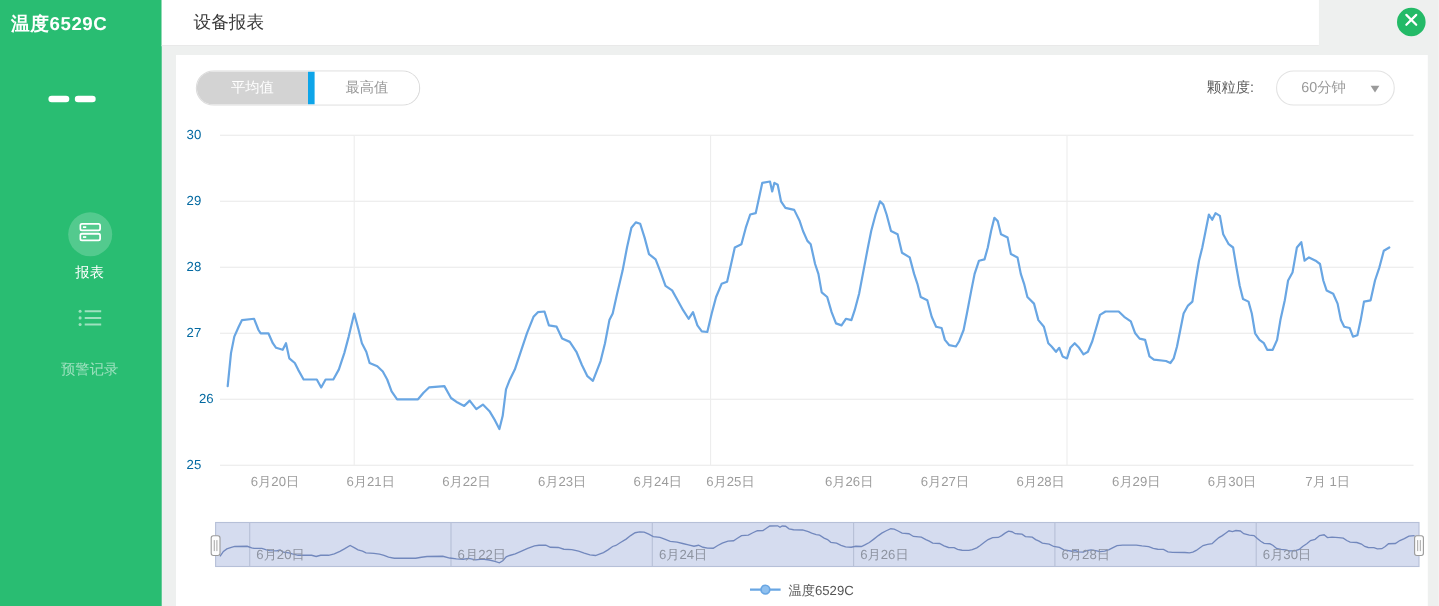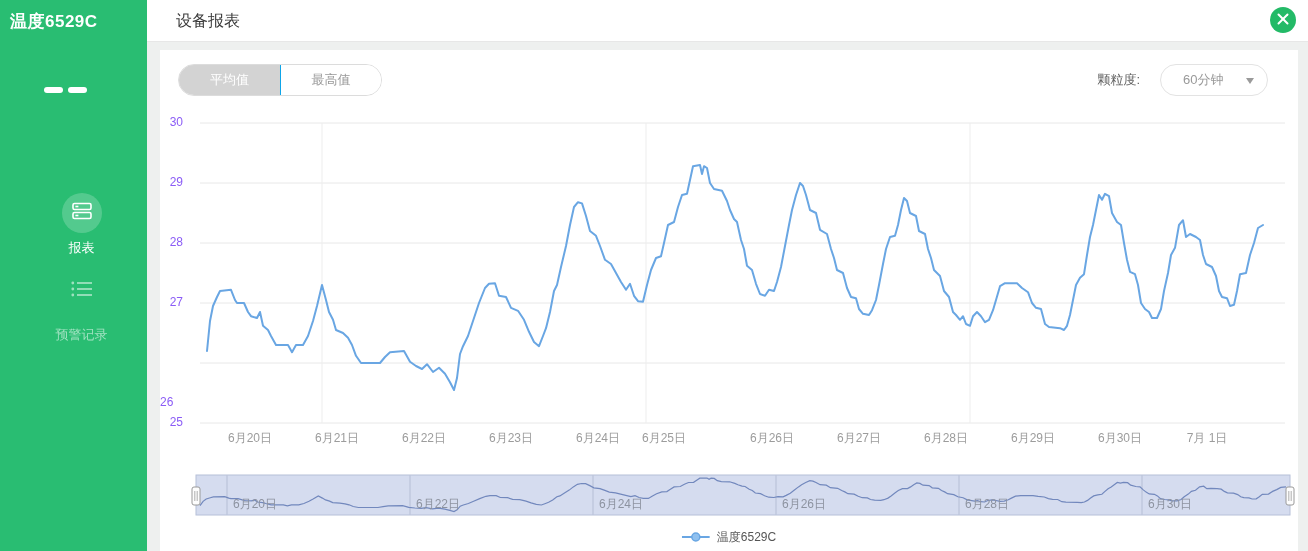--- a/index.html
+++ b/index.html
@@ -12,49 +12,49 @@
   .sidebar-title { position:absolute; left:10px; top:10px; color:#fff; font-size:17px; font-weight:bold; letter-spacing:0.5px; }
   .dashes { position:absolute; left:44px; top:87px; display:flex; gap:5px; }
   .dashes i { display:block; width:19px; height:6px; background:#fff; border-radius:3px; }
   .nav-item { position:absolute; left:0; width:147px; text-align:center; cursor:pointer;padding-left:16px; }
   .nav-item .icon-circle { width:40px; height:40px; border-radius:50%; background:rgba(255,255,255,0.2);
       margin:0 auto; display:flex; align-items:center; justify-content:center; }
   .nav-item .nav-label { margin-top:6px; font-size:13px; color:#fff; }
   .nav-item.inactive .nav-label { color:rgba(255,255,255,0.55);margin-top:24px; }
 
   
-  .header { position:absolute; left:147px; top:0; width:1161px; height:42px; background:#fff; border-bottom:1px solid #e7e7e7; }
+  .header { position:absolute; left:147px; top:0; width:1052px; height:42px; background:#fff; border-bottom:1px solid #e7e7e7; }
   .header-title { position:absolute; left:29px; top:0; line-height:42px; font-size:16px; color:#3a3a3a; }
   .close-btn { position:absolute; left:1123px; top:7px; width:26px; height:26px; border-radius:50%;
       background:#23ba67; display:flex; align-items:center; justify-content:center; cursor:pointer; }
 
   
   .card { position:absolute; left:160px; top:50px; width:1138px; height:501px; background:#fff; }
 
   
   .tab-group { position:absolute; left:18px; top:14px; height:32px; display:flex;
       border:1px solid #dcdcdc; border-radius:16px; overflow:hidden; background:#fff; }
   .tab { width:101px; height:30px; line-height:30px; text-align:center; font-size:13px; color:#999;
       background:#fff; cursor:pointer; }
-  .tab + .tab { border-left:1px solid #0ea5e9; }
+  .tab + .tab { border-left:6px solid #0ea5e9; }
   .tab.selected { background:#d3d3d3; color:#fff; }
 
   
   .granularity { position:absolute; right:30px; top:14px; display:flex; align-items:center; gap:20px; }
   .gran-label { font-size:13px; color:#5f5f5f; }
   .gran-select { position:relative; width:108px; height:32px; border:1px solid #e3e3e3; border-radius:16px;
       background:#fff; cursor:pointer; }
   .gran-value { position:absolute; left:22px; top:0; line-height:30px; font-size:13px; color:#999; }
   .caret { position:absolute; right:13px; top:13px; width:0; height:0;
       border-left:4px solid transparent; border-right:4px solid transparent; border-top:6px solid #9a9a9a; }
 
   
   .chart-layer { position:absolute; left:0; top:0; width:1138px; height:501px; }
   .chart-layer svg { position:absolute; left:0; top:0; }
-  .axis-label { position:absolute; font-size:12px; color:#8b5cf6; white-space:nowrap; }
+  .axis-label { position:absolute; font-size:12px; color:#0369a1; white-space:nowrap; }
   .x-lab { color:#9c9c9c; }
   .slider-lab { color:#8d93a0; }
 
   .slider-hit { position:absolute; left:36px; top:425px; width:1094px; height:40px; cursor:pointer; }
   .handle-hit { position:absolute; top:437px; width:8px; height:18px; cursor:ew-resize; }
 
   
   .legend { position:absolute; left:50%; transform:translateX(-50%); top:478px;
       display:flex; align-items:center; gap:7px; cursor:pointer; }
   .legend-text { font-size:12px; color:#555; }
@@ -154,21 +154,21 @@
         <line x1="197.2" x2="197.2" y1="491" y2="501" stroke="#9a9a9a" stroke-width="0.8"></line>
         <rect x="1286" y="487" width="8" height="18" rx="2" fill="#fdfdfd" stroke="#9a9a9a" stroke-width="1"></rect>
         <line x1="1288.8" x2="1288.8" y1="491" y2="501" stroke="#9a9a9a" stroke-width="0.8"></line>
         <line x1="1291.2" x2="1291.2" y1="491" y2="501" stroke="#9a9a9a" stroke-width="0.8"></line>
       </svg>
     <div>
         <div class="axis-label y-lab" style="left: 0px; top: 65px; width: 23px; text-align: right;">30</div>
         <div class="axis-label y-lab" style="left: 0px; top: 125px; width: 23px; text-align: right;">29</div>
         <div class="axis-label y-lab" style="left: 0px; top: 185px; width: 23px; text-align: right;">28</div>
         <div class="axis-label y-lab" style="left: 0px; top: 245px; width: 23px; text-align: right;">27</div>
-        <div class="axis-label y-lab" style="left: 0px; top: 305px; width: 23px; text-align: left; margin-top: 40px;">26</div>
+        <div class="axis-label y-lab" style="left: 16px; top: 305px; width: 23px; text-align: center;">26</div>
         <div class="axis-label y-lab" style="left: 0px; top: 365px; width: 23px; text-align: right;">25</div>
         <div class="axis-label x-lab" style="left: 47px; top: 380px; width: 86px; text-align: center;">6月20日</div>
         <div class="axis-label x-lab" style="left: 134px; top: 380px; width: 86px; text-align: center;">6月21日</div>
         <div class="axis-label x-lab" style="left: 221px; top: 380px; width: 86px; text-align: center;">6月22日</div>
         <div class="axis-label x-lab" style="left: 308px; top: 380px; width: 86px; text-align: center;">6月23日</div>
         <div class="axis-label x-lab" style="left: 395px; top: 380px; width: 86px; text-align: center;">6月24日</div>
         <div class="axis-label x-lab" style="left: 482px; top: 380px; width: 86px; ">6月25日</div>
         <div class="axis-label x-lab" style="left: 569px; top: 380px; width: 86px; text-align: center;">6月26日</div>
         <div class="axis-label x-lab" style="left: 656px; top: 380px; width: 86px; text-align: center;">6月27日</div>
         <div class="axis-label x-lab" style="left: 743px; top: 380px; width: 86px; text-align: center;">6月28日</div>

